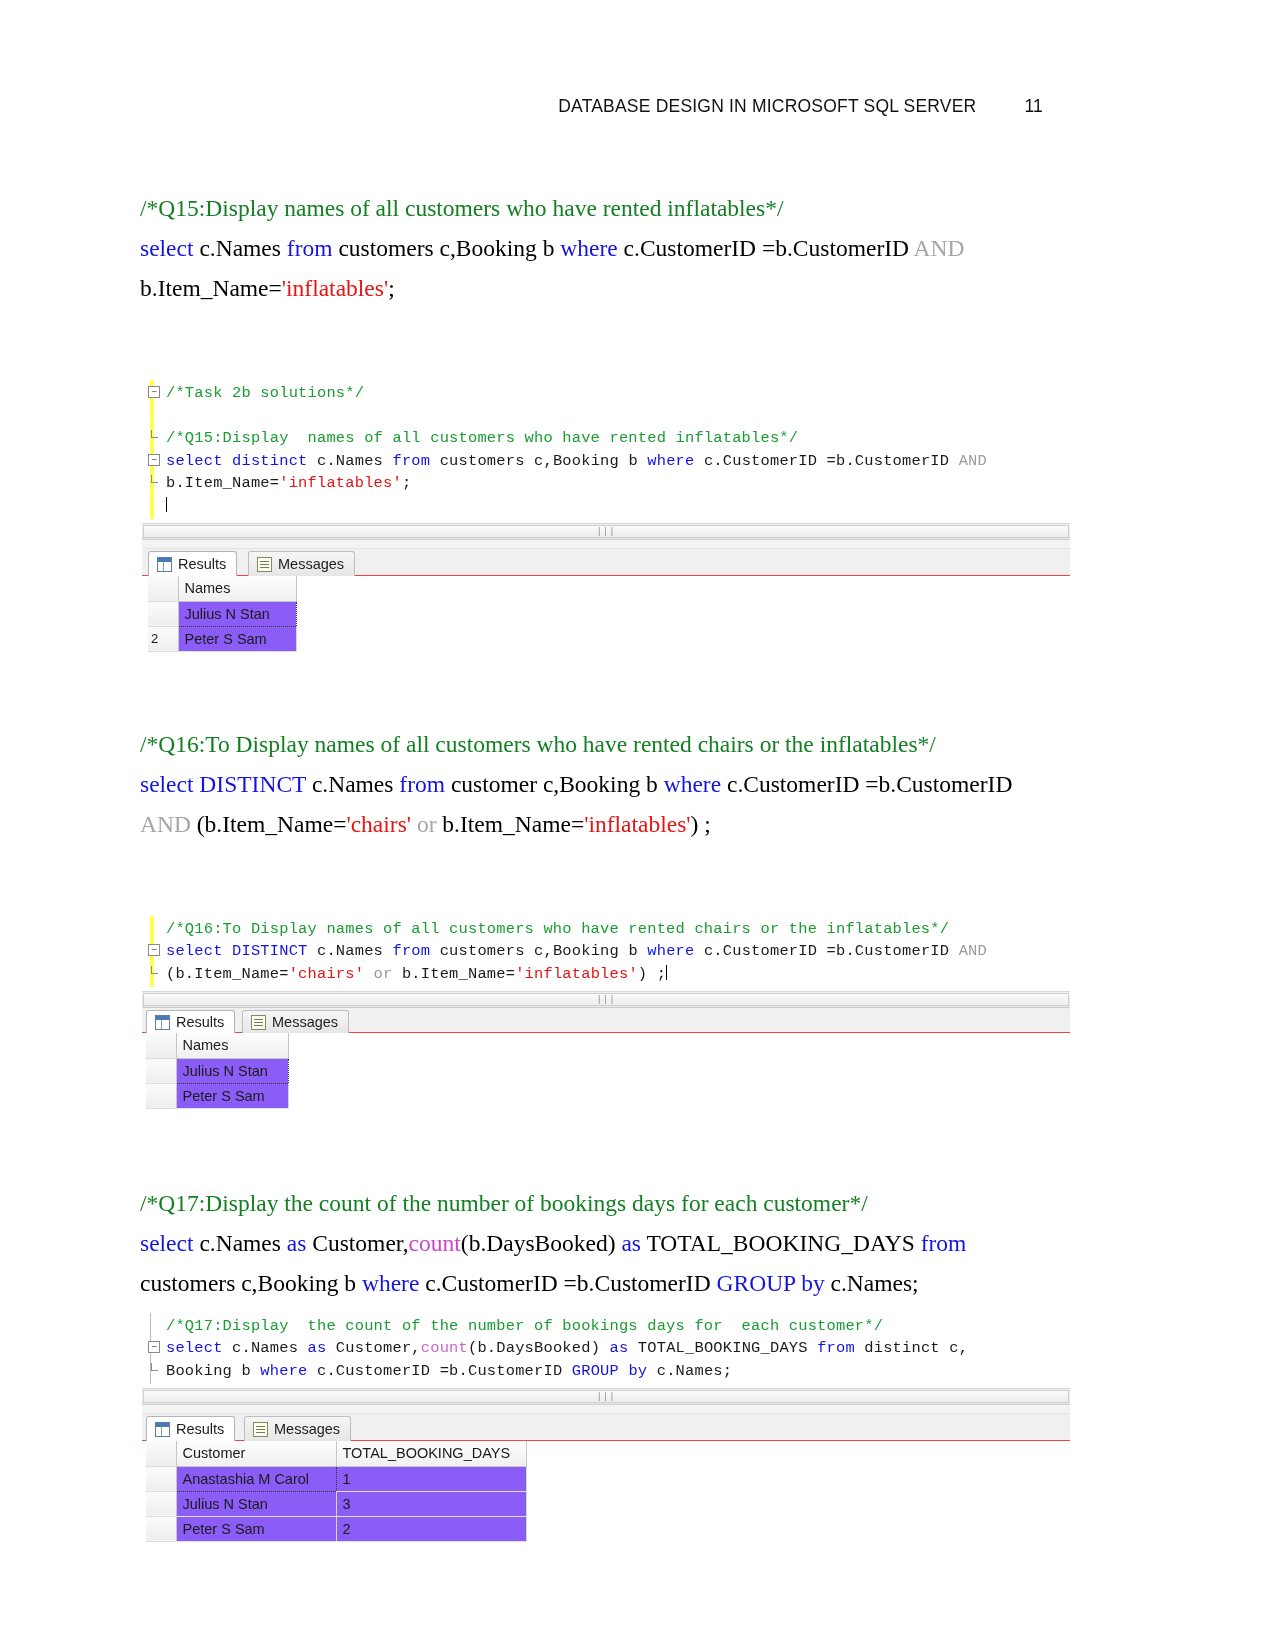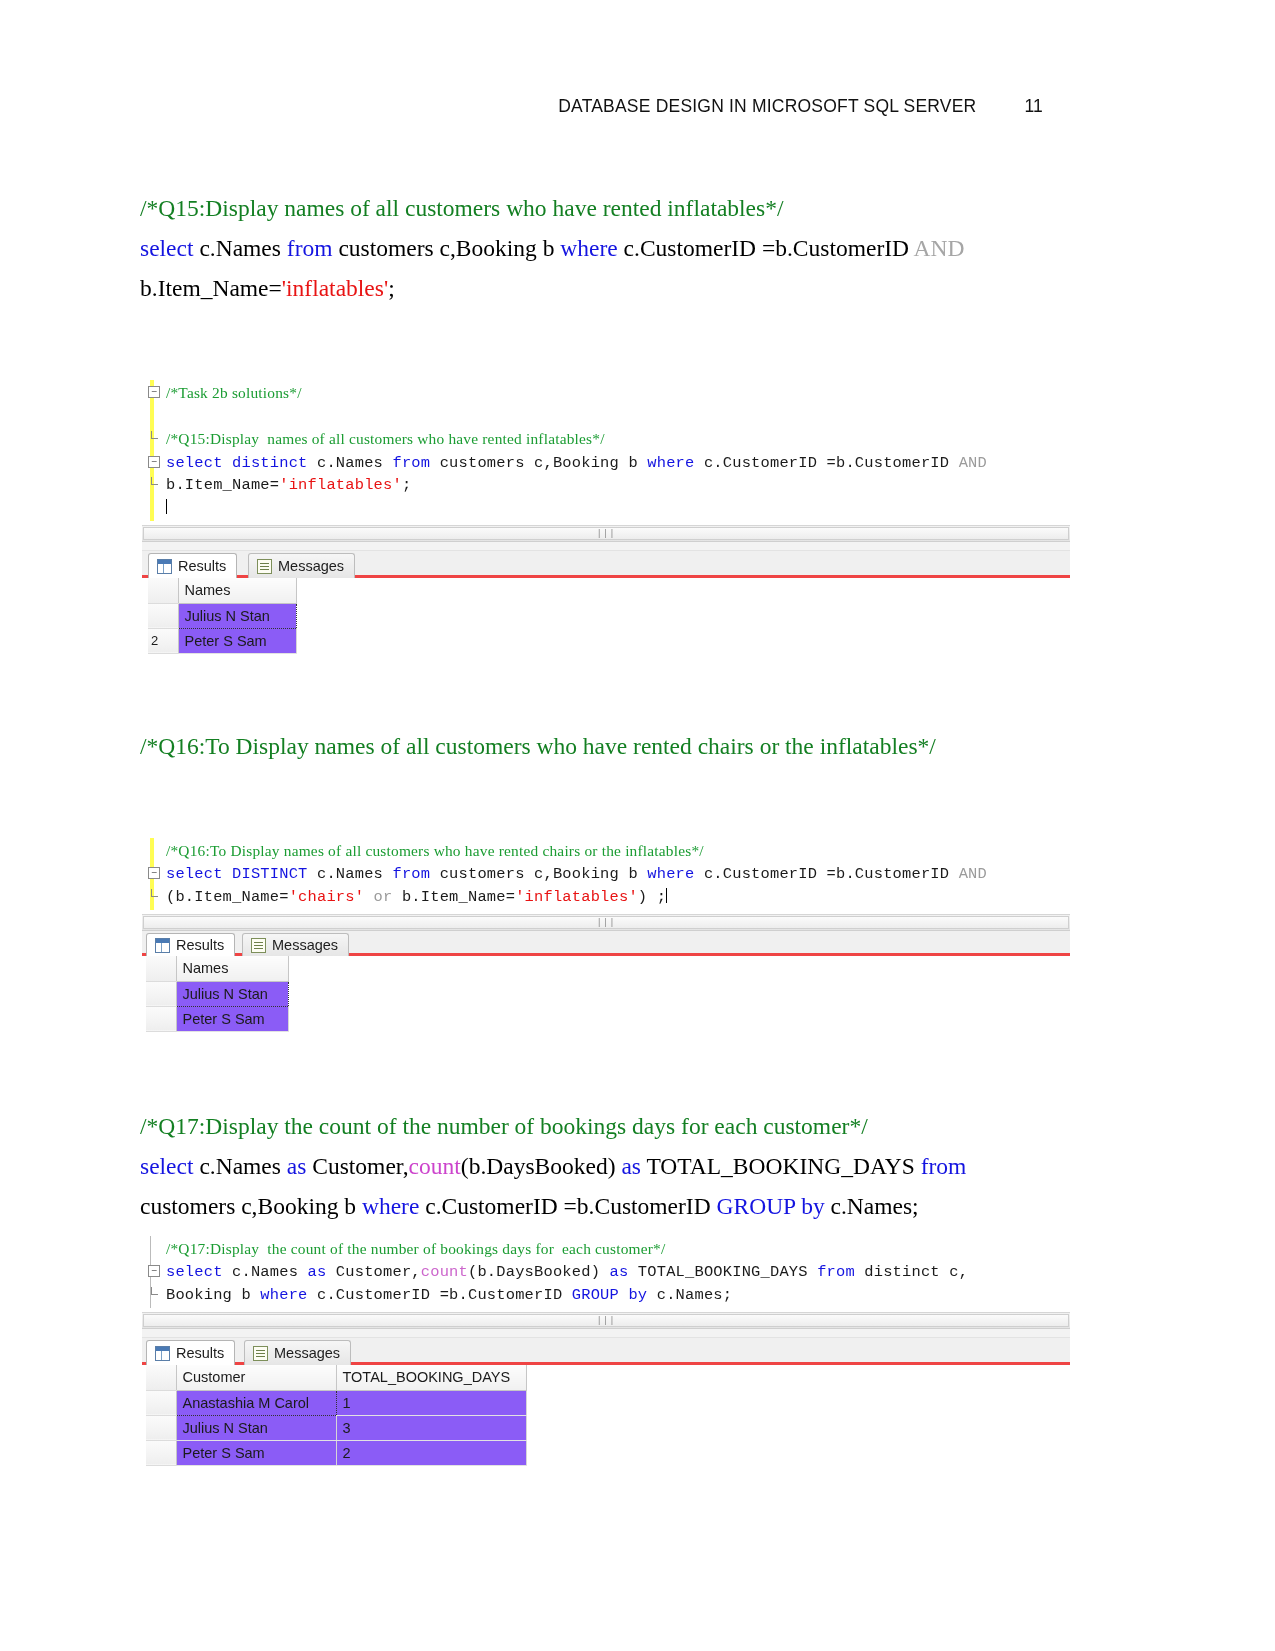--- a/index.html
+++ b/index.html
@@ -86,21 +86,21 @@
   }
   .code-line .fold.box {
     border:1px solid #8a8a8a;
     background:#fff;
   }
   .code-line .fold.tick {
     border-left:1px solid #8a8a8a;
     border-bottom:1px solid #8a8a8a;
     width:7px; height:8px; top:3px; left:9px;
   }
-  .cmt { color:#1a9c32;font-family:Liberation Serif, serif; }
+  .cmt { color:#1a9c32; }
   .ckw { color:#1414e0; }
   .cstr { color:#e81313; }
   .cfn { color:#cc66cc; }
   .cgray { color:#9b9b9b; }
   .caret {
     display:inline-block;
     width:1px; height:15px;
     background:#000;
     vertical-align:-2px;
   }
@@ -130,21 +130,21 @@
     height:9px;
     background:#f3f3f3;
     border-bottom:1px solid #e3e3e3;
   }
 
   
   .tabstrip {
     position:relative;
     height:27px;
     background:#f0f0f0;
-    border-bottom:3px solid #ef4444;
+    border-bottom:1px solid #ef4444;
     font-family:"Liberation Sans", sans-serif;
   }
   .tab {
     position:absolute;
     top:2px; height:25px;
     display:flex; align-items:center;
     gap:6px;
     padding:0 10px 0 8px;
     font-size:14.5px;
     color:#1d1d1d;
@@ -278,20 +278,22 @@
           <td class="rowhdr" style="padding-left:3px;font-size:13px;">2</td>
           <td class="cell">Peter S Sam</td>
         </tr>
       </tbody>
     </table>
   </div>
 
   <div class="spacer-xl" style="height:72px;"></div>
 
   <p class="para comment">/*Q16:To Display names of all customers who have rented chairs or the inflatables*/</p>
+  <p class="para"><span class="kw">select DISTINCT</span><span> c.Names </span><span class="kw">from</span><span> customer c,Booking b </span><span class="kw">where</span><span> c.CustomerID =b.CustomerID</span></p>
+  <p class="para"><span class="kw-gray">AND</span><span> (b.Item_Name=</span><span class="str">'chairs'</span><span class="kw-gray"> or </span><span>b.Item_Name=</span><span class="str">'inflatables'</span><span>) ;</span></p>
 
   <div class="spacer-xl"></div>
 
   <div class="ssms" style="margin-left:2px;">
     <div class="ssms-editor">
       <div class="gutter-bar"></div>
       <div class="code-line"><span class="cmt">/*Q16:To Display names of all customers who have rented chairs or the inflatables*/</span></div>
       <div class="code-line"><span class="fold box">−</span><span class="ckw">select DISTINCT</span><span> c.Names </span><span class="ckw">from</span><span> customers c,Booking b </span><span class="ckw">where</span><span> c.CustomerID =b.CustomerID </span><span class="cgray">AND</span></div>
       <div class="code-line"><span class="fold tick"></span><span>(b.Item_Name=</span><span class="cstr">'chairs'</span><span class="cgray"> or </span><span>b.Item_Name=</span><span class="cstr">'inflatables'</span><span>) ;</span><span class="caret"></span></div>
     </div>

